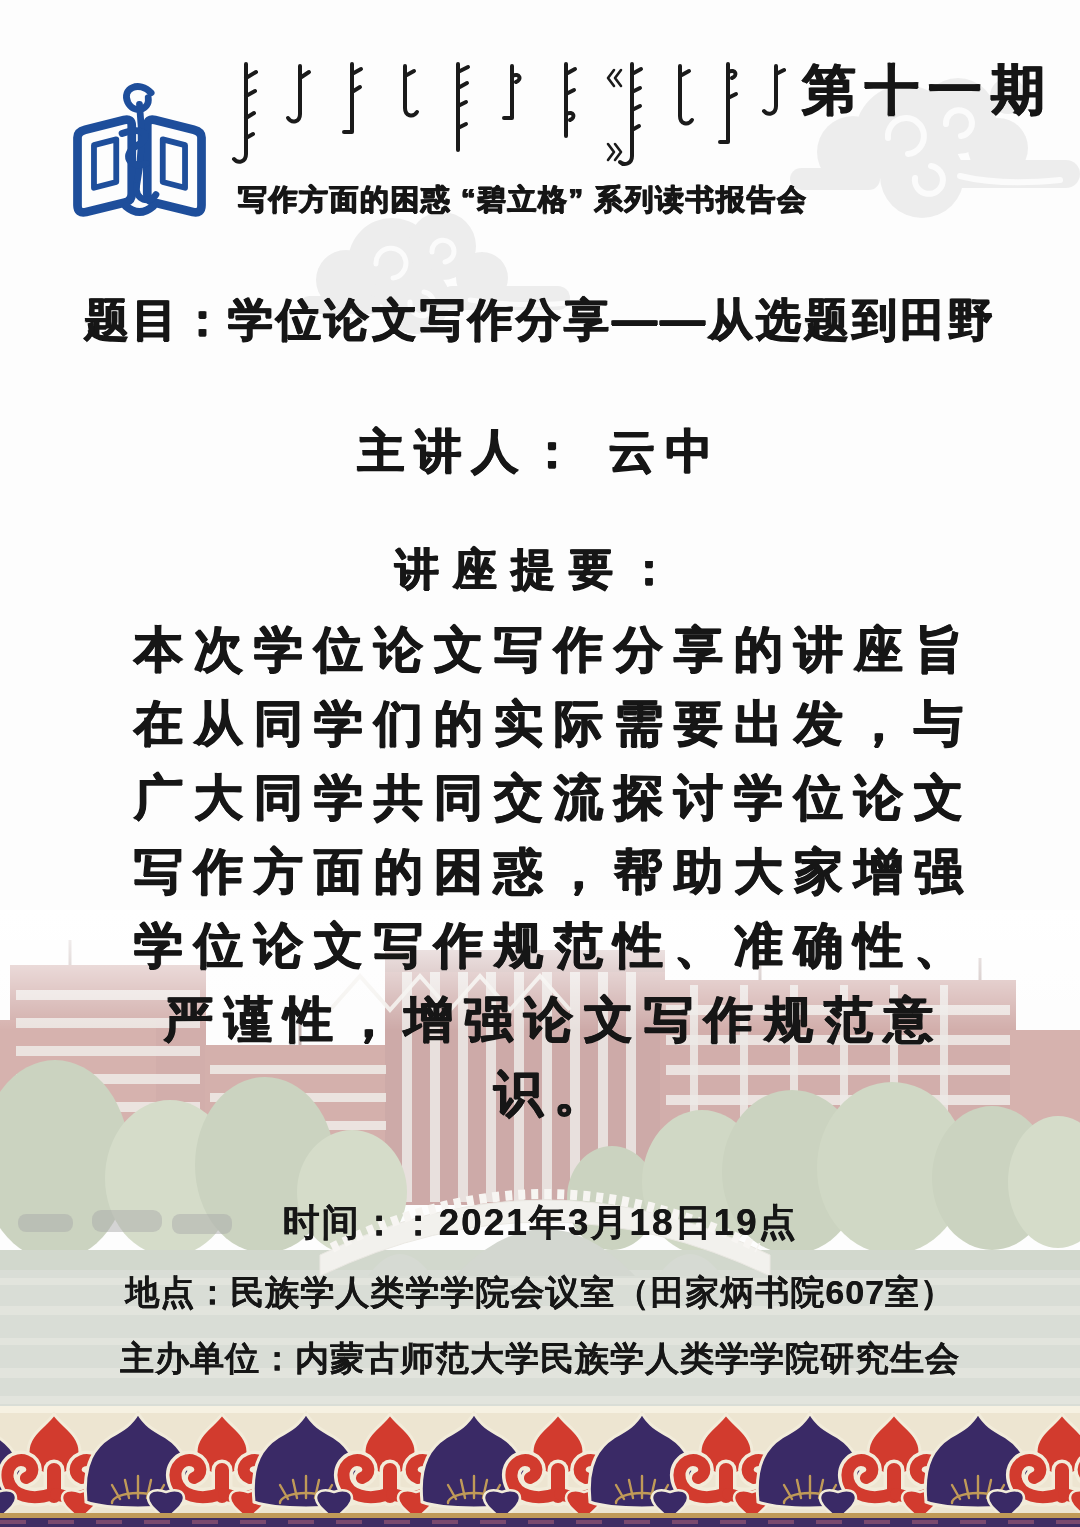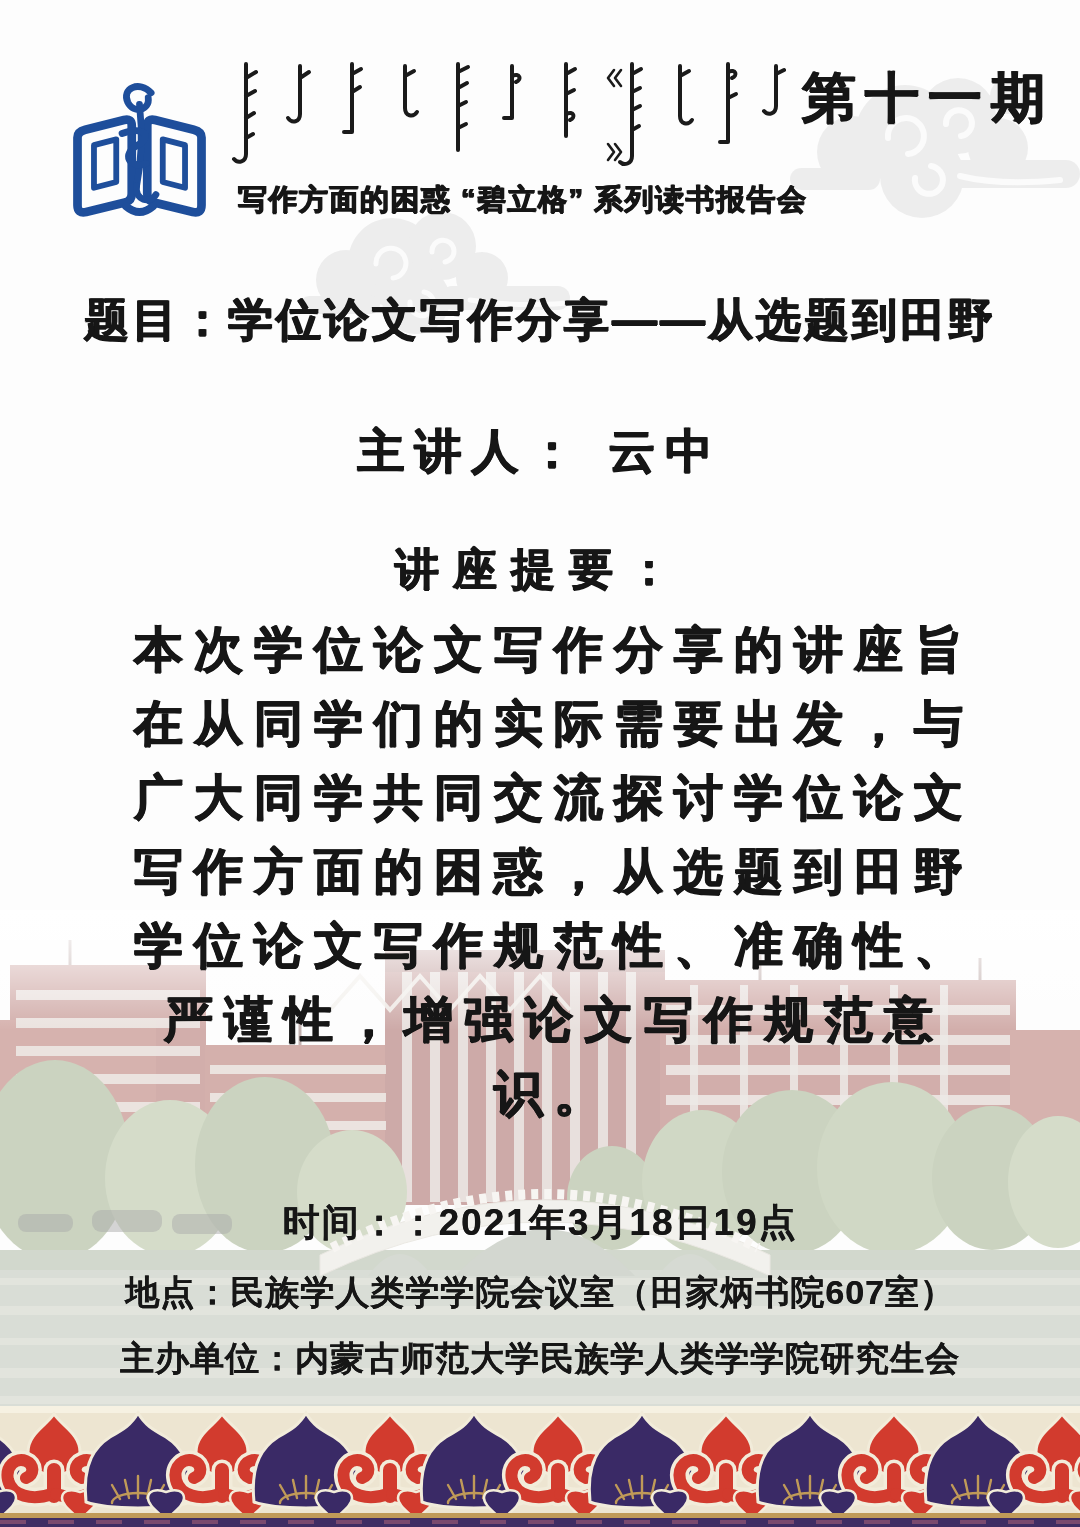--- a/index.html
+++ b/index.html
@@ -4,21 +4,21 @@
 <style>
   html,body{margin:0;padding:0;background:#ffffff;}
   .poster{
     position:relative;width:1080px;height:1527px;background:#fdfdfd;overflow:hidden;
     font-family:"Liberation Sans","DejaVu Sans",sans-serif;color:#161616;
   }
   .abs{position:absolute;}
   .ctr{left:0;right:0;text-align:center;}
   .heavy{font-weight:bold;text-shadow:0.7px 0 currentColor,-0.7px 0 currentColor,0 0.5px currentColor;}
   .semiheavy{font-weight:bold;text-shadow:0.35px 0 currentColor;}
-  .issue{top:54px;left:802px;font-size:54px;letter-spacing:9px;white-space:nowrap;margin-top:8px;}
+  .issue{top:54px;left:802px;font-size:54px;letter-spacing:9px;white-space:nowrap;}
   .series{top:180px;left:238px;font-size:29px;letter-spacing:1.5px;white-space:nowrap;}
   .title-line{top:290px;font-size:45px;letter-spacing:3px;white-space:nowrap;}
   .speaker{top:420px;font-size:47px;letter-spacing:10px;white-space:nowrap;}
   .abstract-h{top:540px;font-size:44px;letter-spacing:14px;white-space:nowrap;}
   .body-par{top:612px;font-size:49px;line-height:74px;letter-spacing:11px;white-space:nowrap;padding-left:28px;}
   .info-time{top:1198px;font-size:37px;letter-spacing:2px;white-space:nowrap;}
   .info-loc{top:1270px;font-size:34px;letter-spacing:1px;white-space:nowrap;}
   .info-org{top:1336px;font-size:34px;letter-spacing:1px;white-space:nowrap;}
   .layer1{z-index:1;} .layer2{z-index:2;} .layer3{z-index:3;}
 </style>
@@ -211,21 +211,21 @@
   <div class="abs layer2 ctr heavy title-line">题目：学位论文写作分享——从选题到田野</div>
 
   <div class="abs layer2 ctr heavy speaker">主讲人： 云中</div>
 
   <div class="abs layer2 ctr heavy abstract-h">讲座提要：</div>
 
   <div class="abs layer2 ctr heavy body-par">
     <div>本次学位论文写作分享的讲座旨</div>
     <div>在从同学们的实际需要出发，与</div>
     <div>广大同学共同交流探讨学位论文</div>
-    <div>写作方面的困惑，从选题到田野</div>
+    <div>写作方面的困惑，帮助大家增强</div>
     <div>学位论文写作规范性、准确性、</div>
     <div>严谨性，增强论文写作规范意</div>
     <div>识。</div>
   </div>
 
   <div class="abs layer2 ctr semiheavy info-time">时间：：2021年3月18日19点</div>
   <div class="abs layer2 ctr semiheavy info-loc">地点：民族学人类学学院会议室（田家炳书院607室）</div>
   <div class="abs layer2 ctr semiheavy info-org">主办单位：内蒙古师范大学民族学人类学学院研究生会</div>
 
   <svg class="abs layer3" style="left:0;bottom:0;" width="1080" height="127" viewBox="0 0 1080 127" preserveAspectRatio="none">

